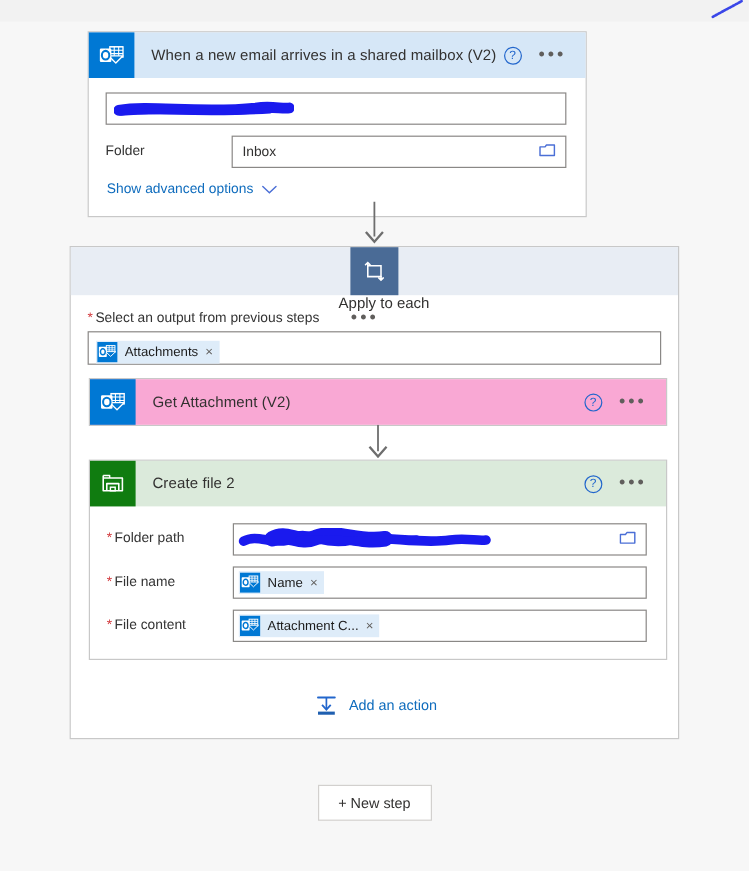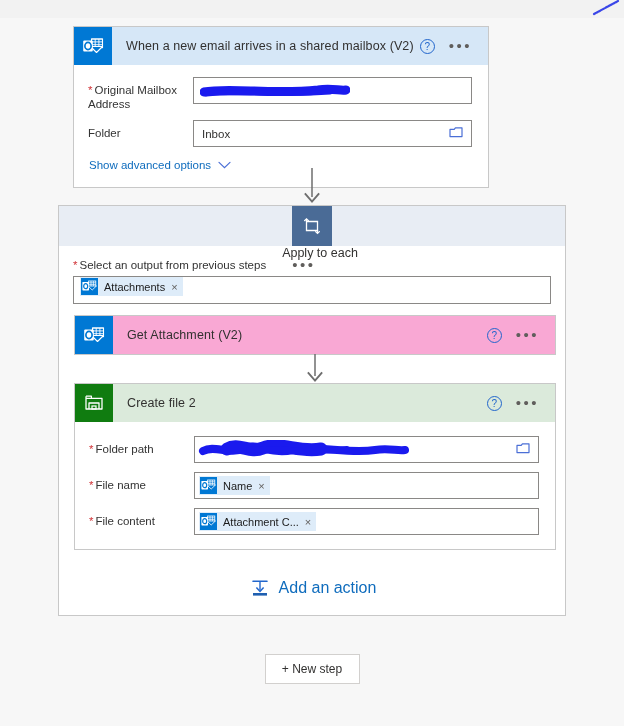--- a/index.html
+++ b/index.html
@@ -186,32 +186,32 @@
   .loop-body { padding: 13px 14px 0 14px; }
   .select-label {
     font-size: 11.5px;
     color: #333;
     margin-bottom: 5px;
   }
   .select-box {
     border: 1px solid #8a8886;
     height: 26px;
     display: flex;
-    align-items: flex-start;
+    align-items: flex-end;
     padding-left: 6px;
     background: #fff;
   }
 
   .add-action {
     display: flex;
     align-items: center;
     justify-content: center;
     gap: 9px;
     color: #0f6cbd;
-    font-size: 16px;
+    font-size: 12px;
     cursor: pointer;
   }
 
   
   .footer {
     position: absolute;
     left: 0; top: 654px;
     width: 624px;
     display: flex;
     justify-content: center;
@@ -248,23 +248,20 @@
     </div>
     <div class="card-title">When a new email arrives in a shared mailbox (V2)</div>
     <div class="hdr-actions">
       <div class="help-icon">?</div>
       <div class="ellipsis">•••</div>
     </div>
   </div>
   <div class="card-body">
 
     <div class="field-row">
-      <div class="field-label">
-        <span class="req">*</span><span>Original Mailbox Address</span>
-      </div>
       <div class="field-input" style="height:27px;">
         <span class="field-text"></span>
         <svg width="150" height="15" viewBox="0 0 150 15" style="position:absolute; left:6px; top:5px;">
           <path d="M4 9 C30 4, 70 12, 118 7 C132 5, 140 8, 146 7" stroke="#1a1aee" stroke-width="9" fill="none" stroke-linecap="round"></path>
           <path d="M6 11 C40 7, 80 13, 130 9" stroke="#1a1aee" stroke-width="5" fill="none" stroke-linecap="round"></path>
         </svg>
       </div>
     </div>
 
     <div class="field-row">

